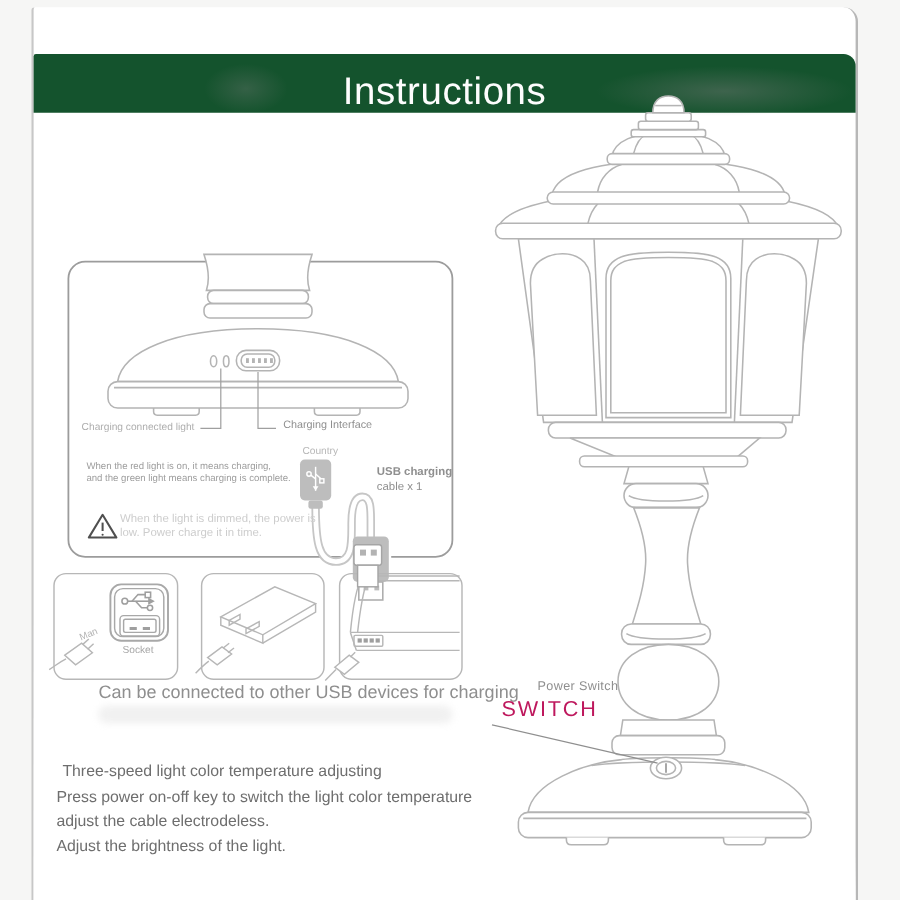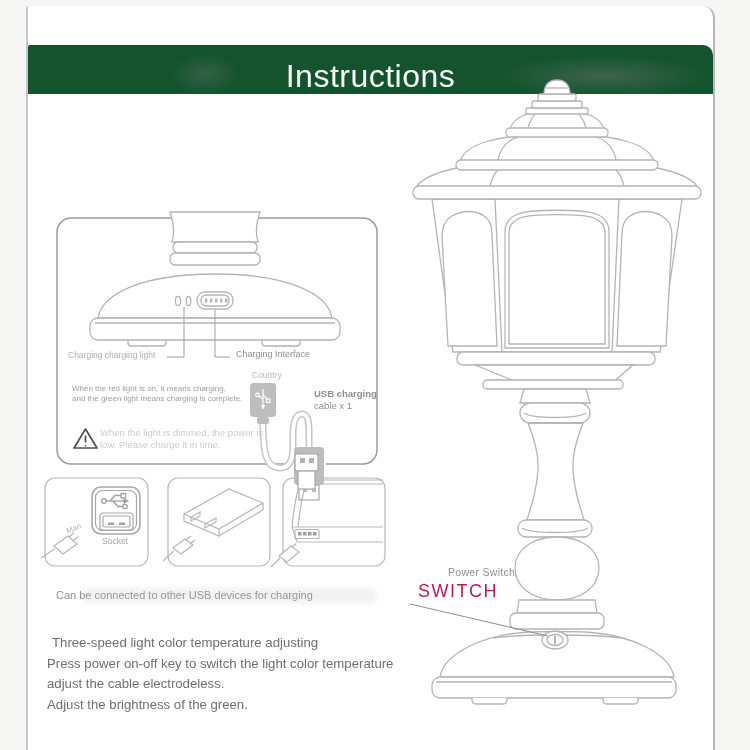--- a/index.html
+++ b/index.html
@@ -139,29 +139,29 @@
     </g>
   </g>
 
   <g stroke="#4f4f4f" stroke-width="1.7" stroke-linejoin="round">
     <path d="M45.5,234 L57,253 L34,253 Z"></path>
     <line x1="45.5" y1="240.5" x2="45.5" y2="247.5"></line>
     <circle cx="45.5" cy="250.6" r="0.9" fill="#4f4f4f" stroke="none"></circle>
   </g>
 </svg>
 
-<div class="lbl lbl-light" style="left:68px; top:350px; font-size:8.5px;">Charging charging light</div>
+<div class="lbl lbl-light" style="left:68px; top:350px; font-size:8.5px;">Charging connected light</div>
 <div class="lbl lbl-mid" style="left:236px; top:349px; font-size:9px;">Charging Interface</div>
 <div class="lbl lbl-note" style="left:72px; top:384px; font-size:8px;">When the red light is on, it means charging,</div>
 <div class="lbl lbl-note" style="left:72px; top:394px; font-size:8px;">and the green light means charging is complete.</div>
 <div class="lbl" style="left:252px; top:370px; font-size:8.5px; color:#b8b8b8;">Country</div>
 <div class="lbl lbl-mid" style="left:314px; top:388px; font-size:9.5px;font-weight:bold;">USB charging</div>
 <div class="lbl lbl-mid" style="left:314px; top:400px; font-size:9.5px;">cable x 1</div>
 <div class="lbl lbl-faint" style="left:100px; top:427px; font-size:9.5px;">When the light is dimmed, the power is</div>
-<div class="lbl lbl-faint" style="left:100px; top:439px; font-size:9.5px;">low. Please charge it in time.</div>
+<div class="lbl lbl-faint" style="left:100px; top:439px; font-size:9.5px;">low. Power charge it in time.</div>
 
 <svg style="left:38px; top:450px;" width="360" height="122" viewBox="0 0 360 122" fill="none" stroke="#b7b7b7" stroke-width="1.2">
 
   <g>
     <rect x="7" y="28" width="103" height="88" rx="10"></rect>
     <rect x="54" y="37" width="48" height="47" rx="9" stroke-width="1.6" stroke="#a8a8a8"></rect>
     <rect x="57.5" y="40.5" width="41" height="40" rx="7" stroke="#a8a8a8"></rect>
     <g stroke="#9f9f9f" stroke-width="1.3">
       <circle cx="66" cy="51" r="2.4"></circle>
       <line x1="68" y1="51" x2="87" y2="51"></line>
@@ -225,21 +225,21 @@
     <g>
       <path d="M241,106 L253,96 L261,102 L249,112 Z" fill="#fff"></path>
       <line x1="254" y1="97.5" x2="258" y2="93.5"></line>
       <path d="M233,117 C236,114 239,111 242,108"></path>
     </g>
   </g>
 </svg>
 
 <div class="lbl" style="left:66px; top:524px; font-size:8px; color:#b3b3b3; transform:rotate(-22deg);">Man</div>
 <div class="lbl socket-lbl" style="left:102px; top:536px; font-size:8.5px; color:#a6a6a6; white-space:normal;">Socket</div>
-<div class="lbl lbl-mid" style="left:56px; top:569px; font-size:11px;margin-top:20px;">Can be connected to other USB devices for charging</div>
+<div class="lbl lbl-mid" style="left:82px; top:569px; font-size:15px;">Can be connected to other USB devices for charging</div>
 <div class="watermark-smudge"></div>
 
 <svg style="left:398px; top:76px;" width="320" height="650" viewBox="0 0 320 650" fill="#ffffff" stroke="#b4b4b4" stroke-width="1.3">
 
   <g>
     <path d="M34,123 L55,276 L262,276 L284,123 Z"></path>
     <line x1="97" y1="123" x2="104" y2="276"></line>
     <line x1="221" y1="123" x2="214" y2="276"></line>
     <path d="M107,272 L107,156 C107,146 112,141 120,138 C132,133 186,133 198,138 C206,141 211,146 211,156 L211,272 Z"></path>
     <path d="M111,268 L111,158 C111,149 115,145 122,142 C134,137.5 184,137.5 196,142 C203,145 207,149 207,158 L207,268 Z" fill="none"></path>
@@ -302,14 +302,14 @@
   <line x1="12" y1="528" x2="150" y2="560" stroke="#8f8f8f" stroke-width="1"></line>
 </svg>
 
 <div class="power-switch">Power Switch</div>
 <div class="switch-big">SWITCH</div>
 
 <div class="instructions">
   <div class="line">Three-speed light color temperature adjusting</div>
   <div class="line">Press power on-off key to switch the light color temperature</div>
   <div class="line">adjust the cable electrodeless.</div>
-  <div class="line">Adjust the brightness of the green.</div>
+  <div class="line">Adjust the brightness of the light.</div>
 </div>
 
 </body></html>

